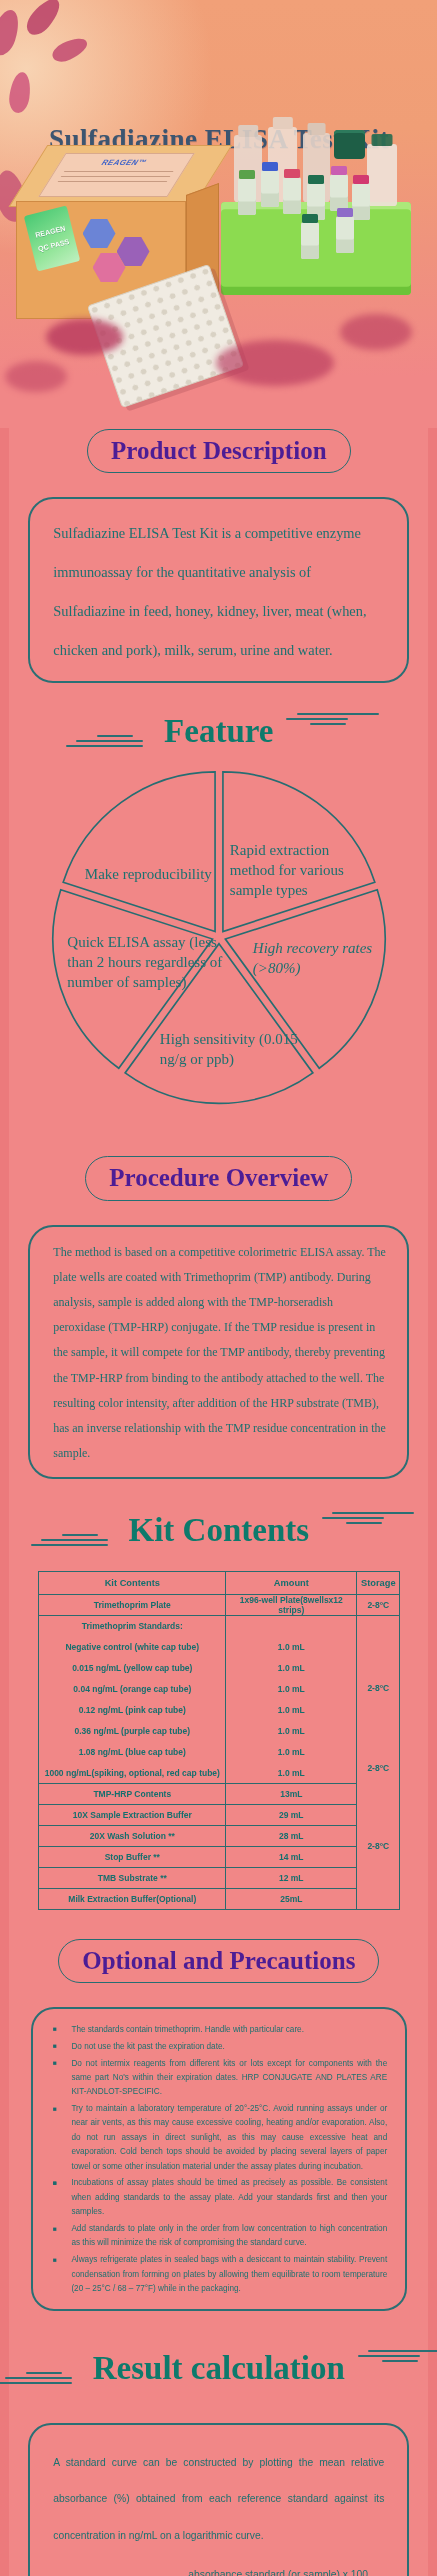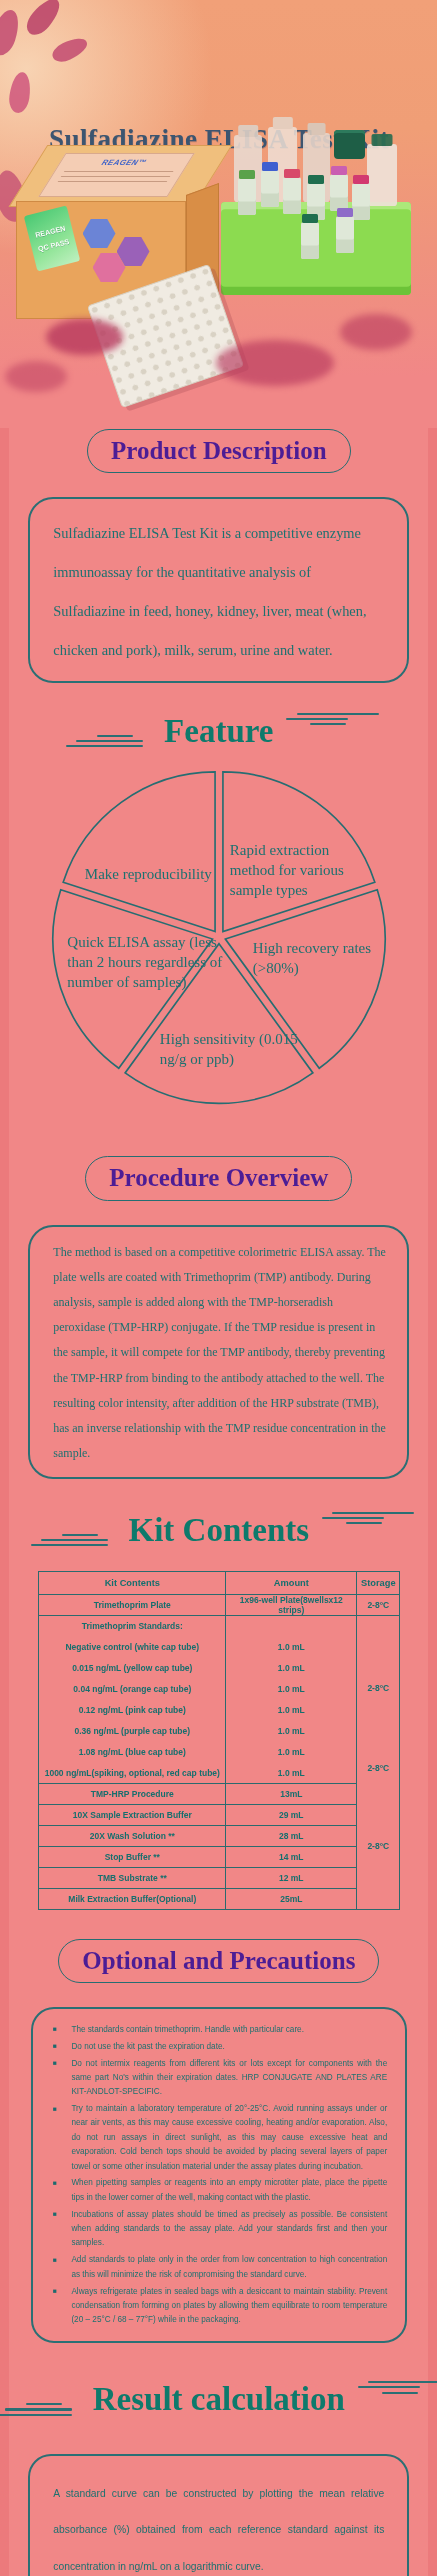--- a/index.html
+++ b/index.html
@@ -95,21 +95,21 @@
   .deco.left i:nth-child(3){width:77px;}
   .deco.right{right:-101px;top:1px;}
   .deco.right i:nth-child(1){width:82px;margin-left:10.3px;}
   .deco.right i:nth-child(2){width:62px;}
   .deco.right i:nth-child(3){width:36px;margin-left:24px;}
 
   
   .pie-wrap{position:relative;width:340px;height:340px;margin:13.4px auto 0 auto;}
   .pie-label{position:absolute;font-size:15px;line-height:1.34;color:#1d7170;}
   .pie-label.p0{left:181px;top:73px;width:121px;}
-  .pie-label.p1{left:204px;top:171px;width:131px;}
+  .pie-label.p1{left:204px;top:171px;width:131px;font-style:italic;}
   .pie-label.p2{left:111px;top:262px;width:155px;}
   .pie-label.p3{left:18.5px;top:165px;width:157px;}
   .pie-label.p4{left:36px;top:97px;width:142px;}
 
   
   table.kit{border-collapse:collapse;margin:20.6px 0 0 29px;width:361px;table-layout:fixed;
         font-family:"Liberation Sans",sans-serif;color:#156f6e;font-weight:bold;}
   table.kit col.c1{width:187px;} table.kit col.c2{width:131px;} table.kit col.c3{width:43px;}
   table.kit th,table.kit td{border-left:1px solid #2b6a6e;border-right:1px solid #2b6a6e;
         text-align:center;vertical-align:middle;padding:0 2.1px;}
@@ -329,21 +329,21 @@
           </tr>
           <tr>
             <td>1.08 ng/mL (blue cap tube)</td>
             <td>1.0 mL</td>
           </tr>
           <tr class="divider">
             <td>1000 ng/mL(spiking, optional, red cap tube)</td>
             <td>1.0 mL</td>
           </tr>
           <tr class="divider">
-            <td>TMP-HRP Procedure</td>
+            <td>TMP-HRP Contents</td>
             <td>13mL</td>
             <td rowspan="6">2-8°C</td>
           </tr>
           <tr class="divider">
             <td>10X Sample Extraction Buffer</td>
             <td>29 mL</td>
           </tr>
           <tr class="divider">
             <td>20X Wash Solution **</td>
             <td>28 mL</td>
@@ -364,21 +364,21 @@
     </table>
 
     <div class="spacer56"></div>
     <div class="pill">Optional and Precautions</div>
     <div class="spacer46"></div>
     <div class="warn-card" id="warn-card">
         <div class="bullet"><span class="mark">■</span><span>The standards contain trimethoprim. Handle with particular care.</span></div>
         <div class="bullet"><span class="mark">■</span><span>Do not use the kit past the expiration date.</span></div>
         <div class="bullet"><span class="mark">■</span><span>Do not intermix reagents from different kits or lots except for components with the same part No's within their expiration dates. HRP CONJUGATE AND PLATES ARE KIT-ANDLOT-SPECIFIC.</span></div>
         <div class="bullet"><span class="mark">■</span><span>Try to maintain a laboratory temperature of 20°-25°C. Avoid running assays under or near air vents, as this may cause excessive cooling, heating and/or evaporation. Also, do not run assays in direct sunlight, as this may cause excessive heat and evaporation. Cold bench tops should be avoided by placing several layers of paper towel or some other insulation material under the assay plates during incubation.</span></div>
-        <div class="bullet"><span class="mark">■</span><span>When pipetting samples or reagents into an empty microtiter plate, place the pipette tips in the lower corner of the well, making contact with the plastic.</span></div>
+        <div class="bullet"><span class="mark">■</span></div>
         <div class="bullet"><span class="mark">■</span><span>Incubations of assay plates should be timed as precisely as possible. Be consistent when adding standards to the assay plate. Add your standards first and then your samples.</span></div>
         <div class="bullet"><span class="mark">■</span><span>Add standards to plate only in the order from low concentration to high concentration as this will minimize the risk of compromising the standard curve.</span></div>
         <div class="bullet"><span class="mark">■</span><span>Always refrigerate plates in sealed bags with a desiccant to maintain stability. Prevent condensation from forming on plates by allowing them equilibrate to room temperature (20 – 25°C / 68 – 77°F) while in the packaging.</span></div>
       </div>
 
     <div class="spacer42"></div>
     <div class="big-heading">
       <span class="deco left">
           <i></i>
           <i></i>

